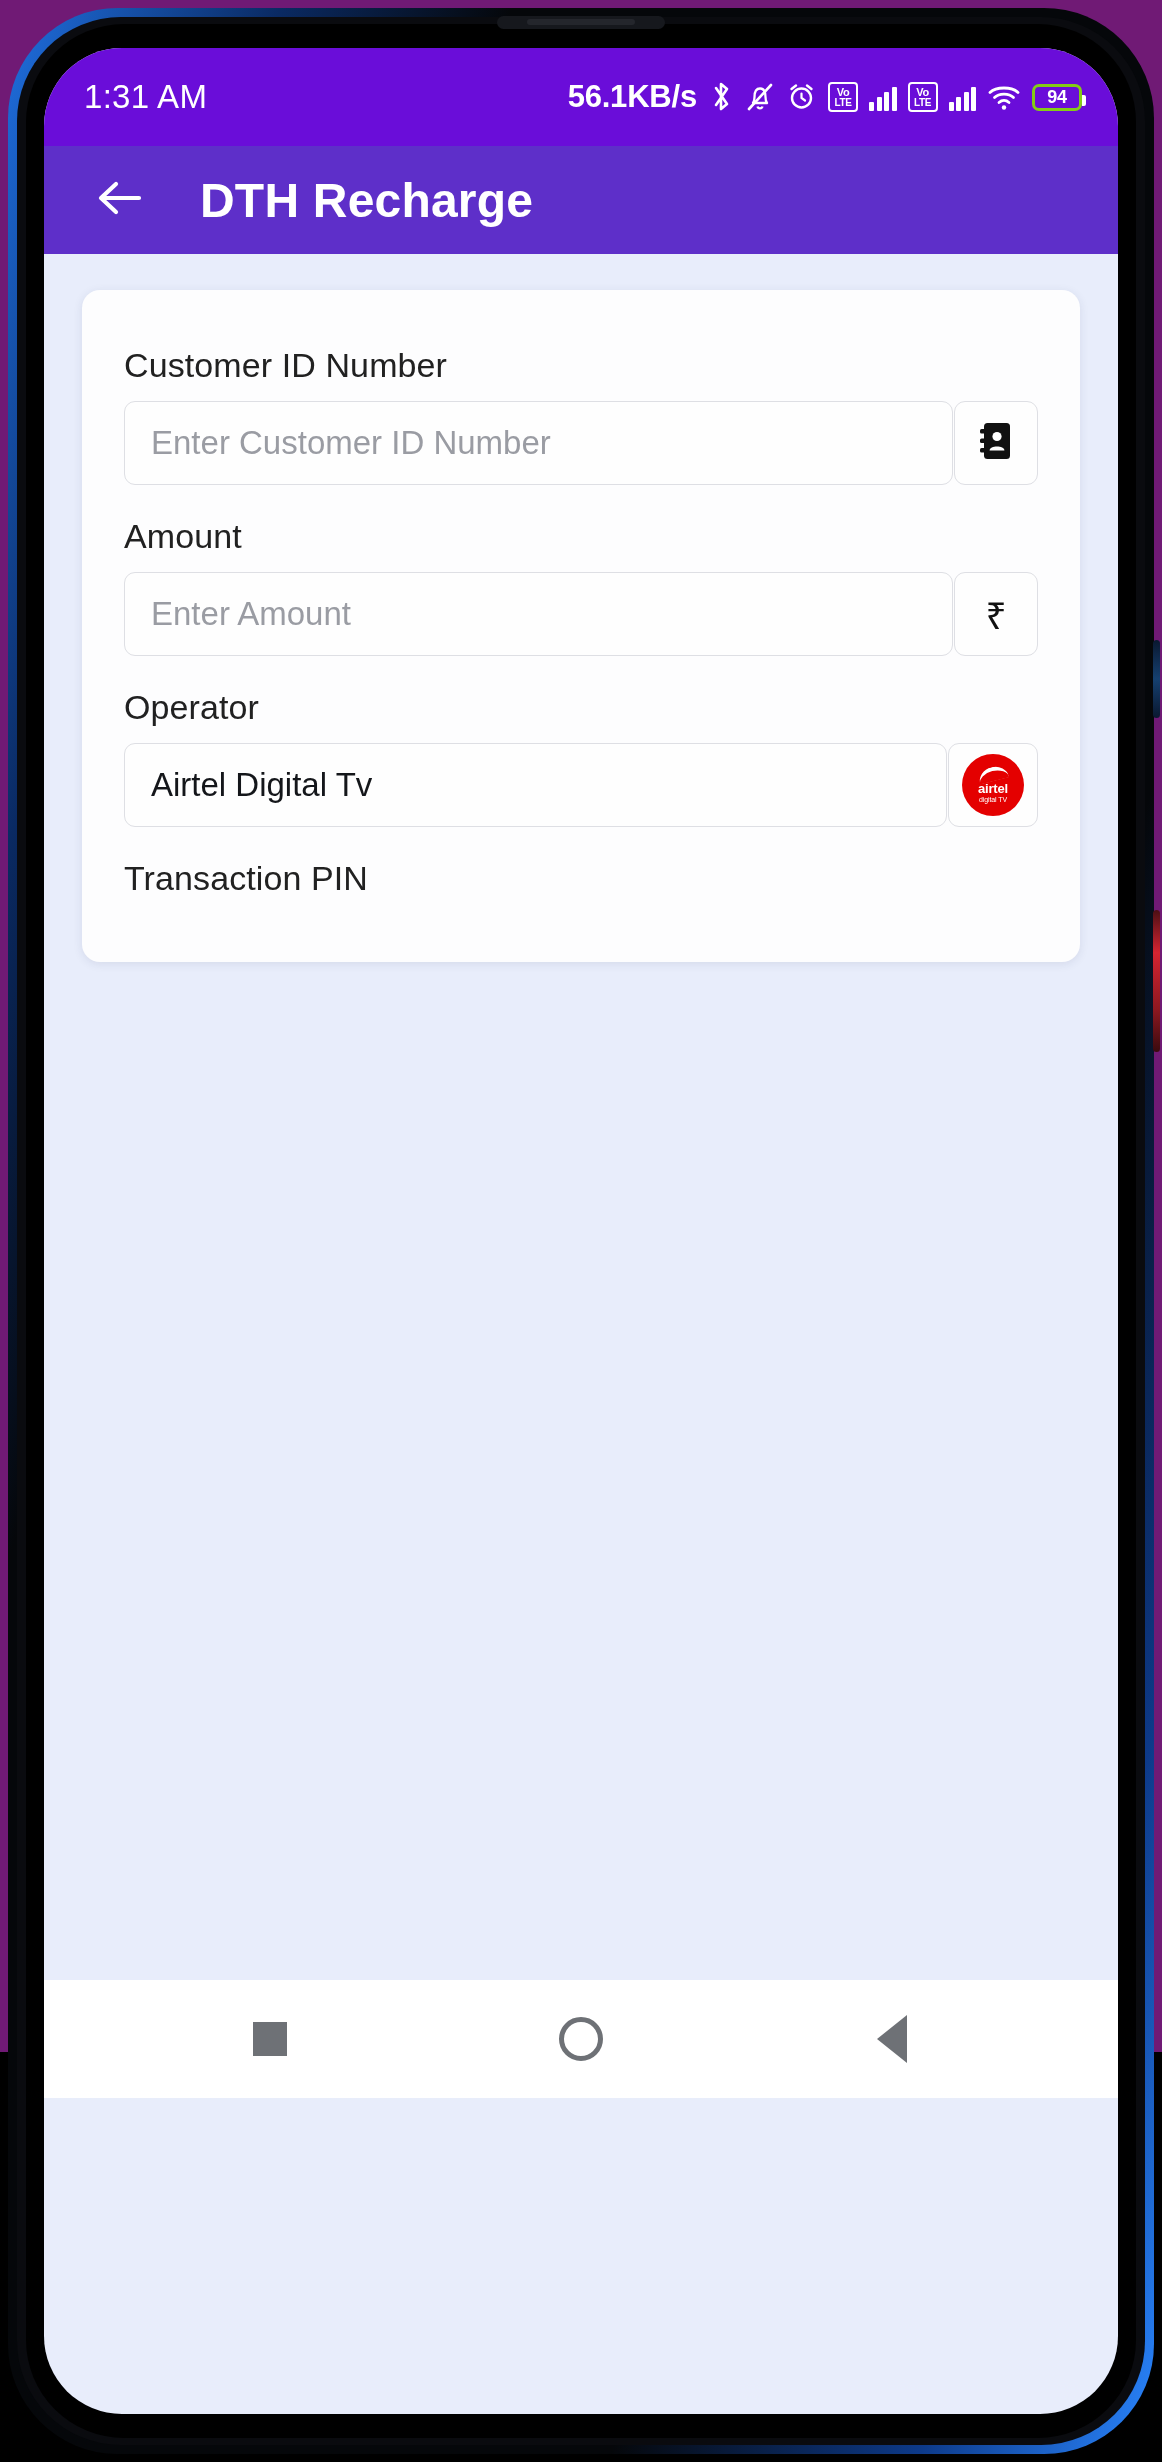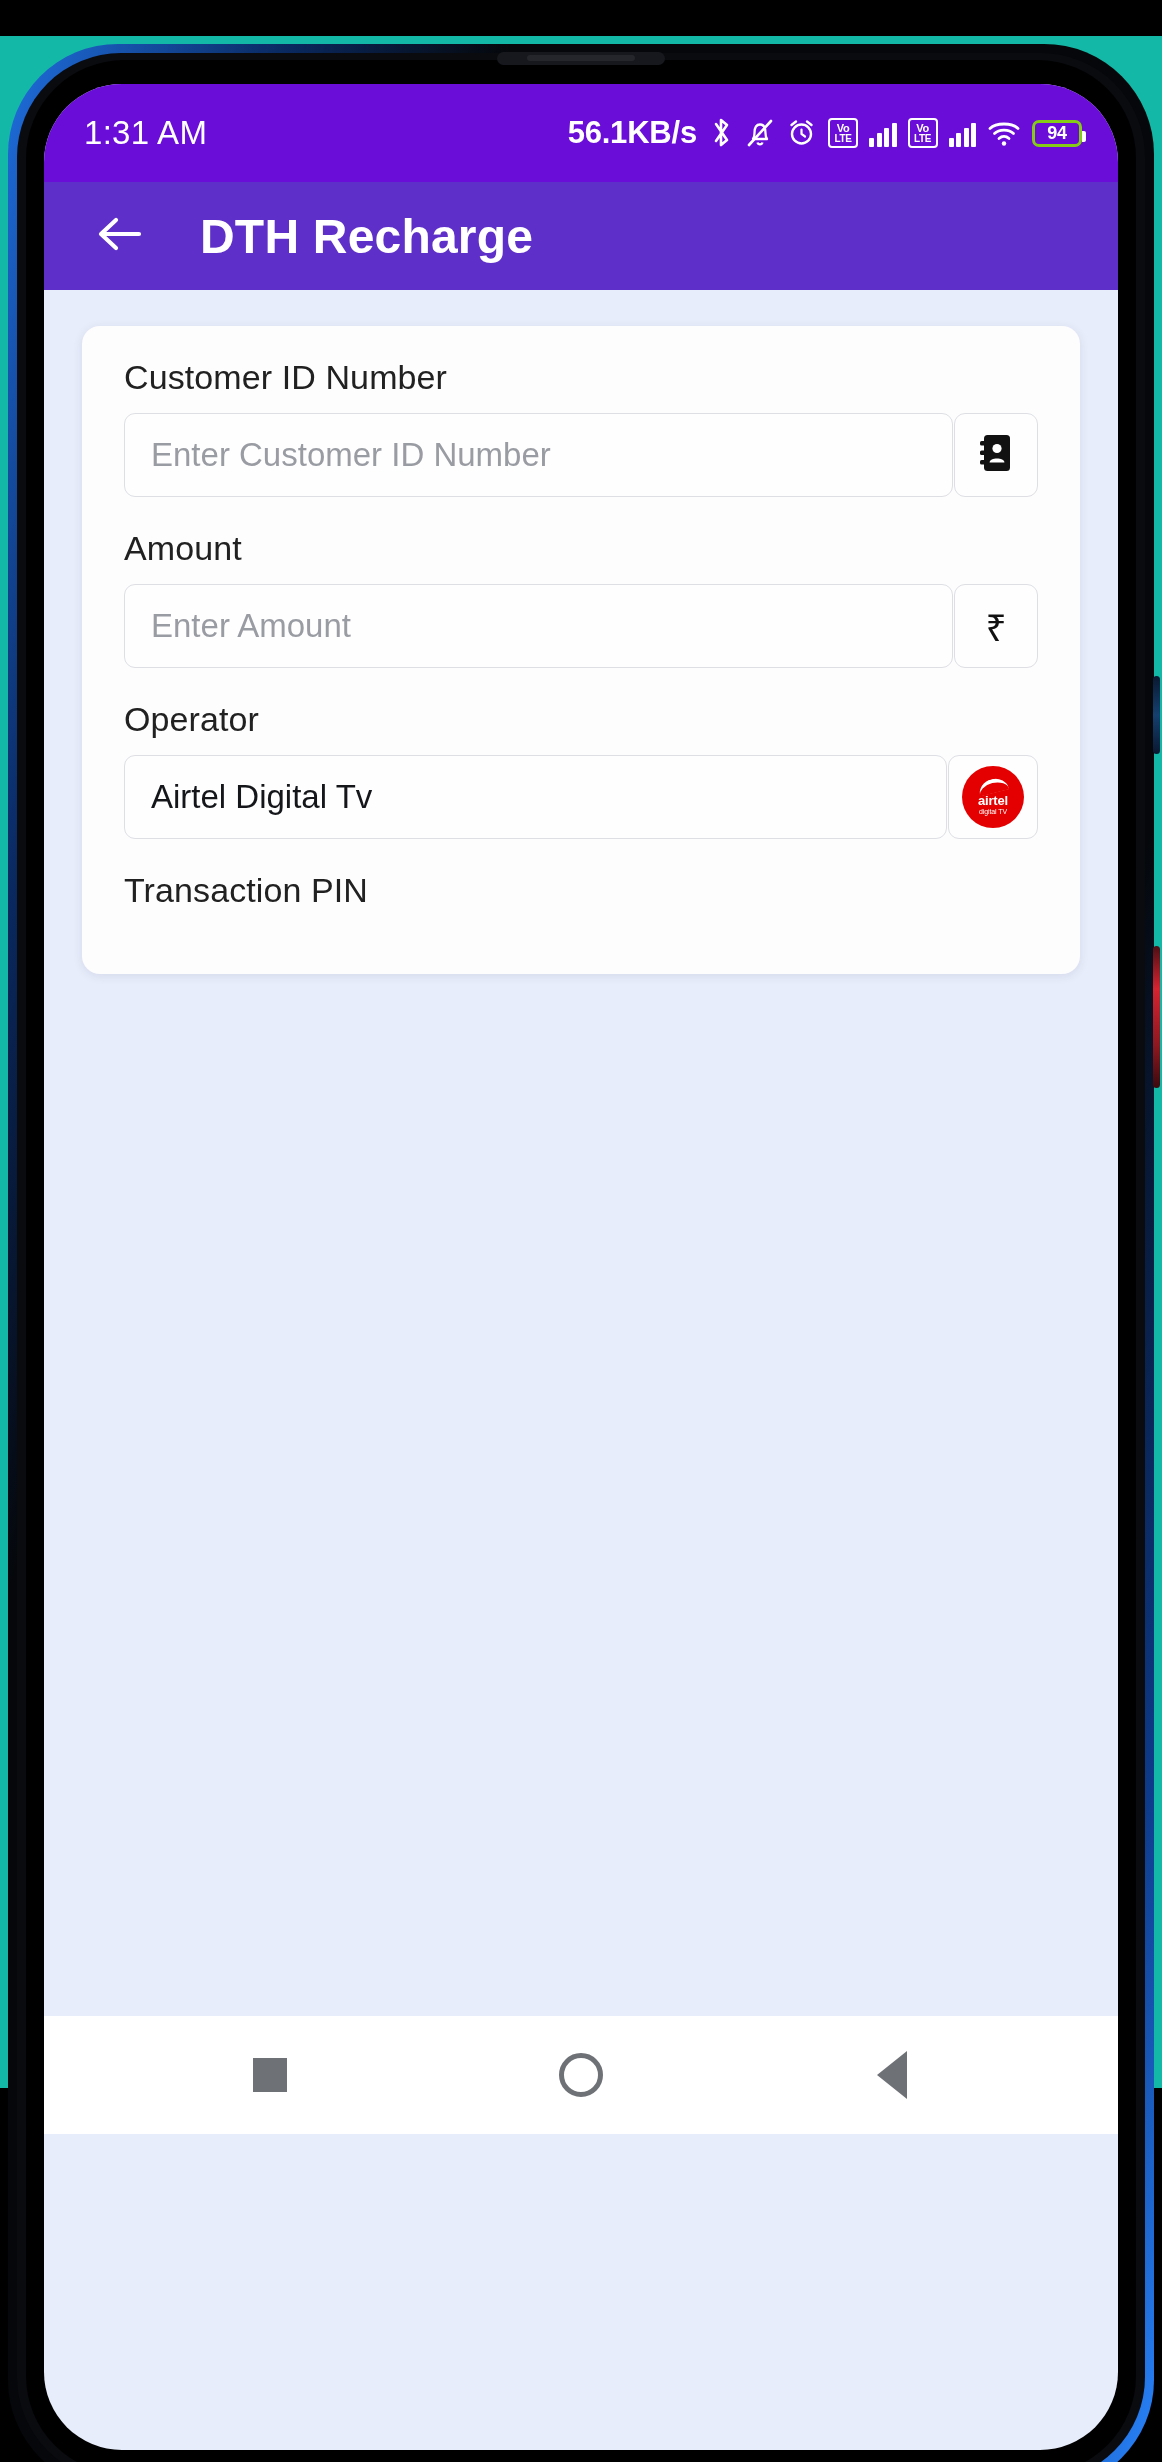--- a/index.html
+++ b/index.html
@@ -7,22 +7,21 @@
     width: 1162px; height: 2462px;
     background: #000;
     font-family: "Liberation Sans", sans-serif;
     overflow: hidden;
   }
 
   
   #screenshot {
     position: relative;
     width: 1162px; height: 2052px;
-    background: #14b8a6;
-    margin-top: 36px;
+    background: #701a75;
   }
   .bezel-outer {
     position: absolute;
     left: 8px; top: 8px;
     width: 1146px; height: 2446px;
     border-radius: 110px;
     background: linear-gradient(108deg,#1f6fe0 0%, #0a2a63 14%, #05070a 26%, #05070a 72%, #0d3a8a 88%, #2a86ff 100%);
   }
   .bezel-inner {
     position: absolute;
@@ -154,21 +153,21 @@
   
   .content {
     height: 1726px;
     background: #E8EDFB;
     padding: 36px 38px 0 38px;
     overflow: hidden;
   }
   .card {
     background: #FDFDFE;
     border-radius: 18px;
-    padding: 32px 42px 48px 42px;
+    padding: 56px 42px 48px 42px;
     box-shadow: 0 2px 10px rgba(40,50,90,.10);
   }
   .field { margin-bottom: 6px; }
   .field-label {
     font-size: 34px;
     color: #212121;
     font-weight: 400;
     margin-bottom: 16px;
     letter-spacing: .1px;
   }

